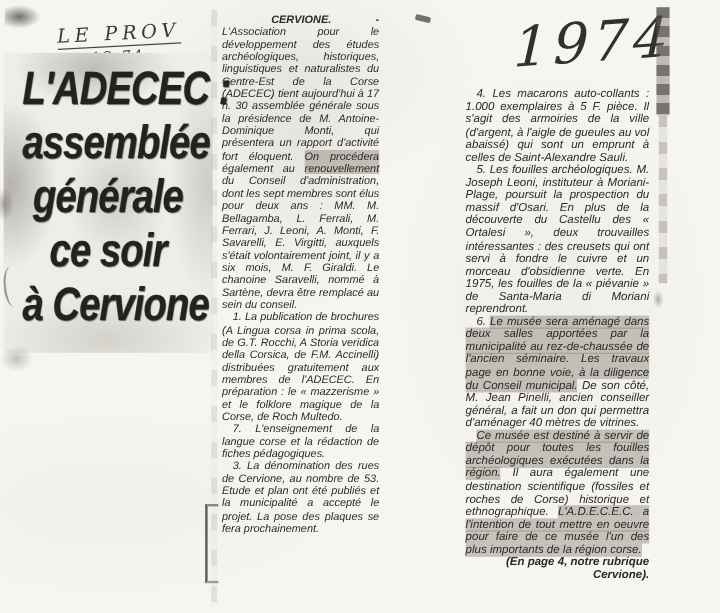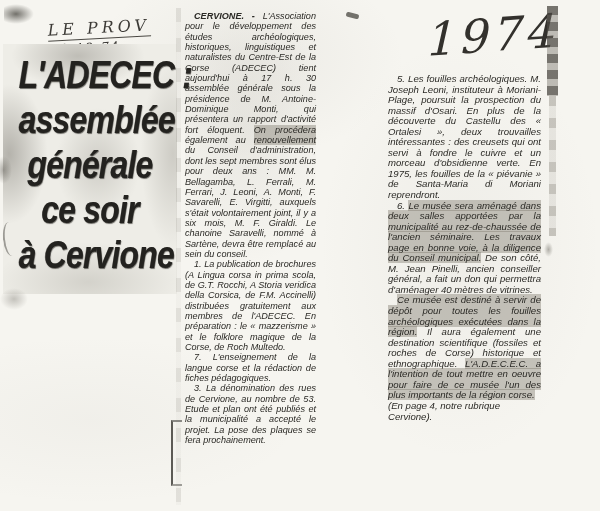--- a/index.html
+++ b/index.html
@@ -33,23 +33,23 @@
     font-weight:bold;font-style:italic;font-size:39px;letter-spacing:-1px;color:#23221f;
     transform:scaleX(.82);transform-origin:50% 50%;
     text-shadow:.6px .6px .9px rgba(45,43,38,.65), -.4px 0 .7px rgba(45,43,38,.45);
   }
   
   .col{position:absolute;font-style:italic;text-align:justify;color:#2a2925;}
   .col1{left:185px;top:11px;width:131px;height:496px;font-size:9.1px;line-height:10.35px;
         background:radial-gradient(ellipse 120px 180px at 60px 120px, rgba(150,146,136,.14), transparent 75%);}
   .col2{left:388px;top:74px;width:153px;height:434px;font-size:9.6px;line-height:10.55px;}
   .col p{margin:0;text-indent:9px;}
-  .col .lead{font-weight:bold;}
+  .col .lead{font-weight:bold;margin-left:32px;}
   .col .hl{background:rgba(122,117,105,.40);box-decoration-break:clone;-webkit-box-decoration-break:clone;}
-  .col p.pageref{text-align:left;font-weight:normal;text-indent:0;}
+  .col p.pageref{text-align:right;font-weight:bold;text-indent:0;}
   
   .smudge{position:absolute;}
   .corner-blob{left:4px;top:4px;width:30px;height:20px;background:radial-gradient(ellipse at 40% 50%, rgba(70,68,62,.75), rgba(70,68,62,0) 70%);}
   .left-mark1{left:0;top:156px;width:12px;height:28px;background:radial-gradient(ellipse at 30% 50%, rgba(100,97,90,.5), transparent 70%);}
   .left-paren{left:3px;top:222px;width:13px;height:34px;border-left:2px solid rgba(90,88,82,.55);border-radius:50%;transform:rotate(-6deg);}
   .left-faint{left:0;top:288px;width:28px;height:22px;background:radial-gradient(ellipse at 50% 50%, rgba(120,117,109,.40), transparent 70%);}
   .crease{left:176px;top:8px;width:5px;height:497px;background:repeating-linear-gradient(180deg, rgba(130,126,117,.30) 0 14px, rgba(130,126,117,.08) 14px 30px);opacity:.6;}
   .pen-bracket{left:171px;top:420px;width:9px;height:62px;border-left:2px solid rgba(55,53,48,.8);border-top:2px solid rgba(55,53,48,.55);border-bottom:2px solid rgba(55,53,48,.45);}
   .right-strip-dark{left:547px;top:6px;width:11px;height:90px;background:repeating-linear-gradient(180deg, rgba(75,72,66,.75) 0 9px, rgba(120,116,108,.45) 9px 16px);}
   .right-strip-light{left:549px;top:96px;width:7px;height:140px;background:repeating-linear-gradient(180deg, rgba(140,136,127,.45) 0 10px, rgba(140,136,127,.15) 10px 22px);}
@@ -77,20 +77,21 @@
   </div>
 
   <div class="col col1">
     <p><span class="lead">CERVIONE. -</span><span> L'Association pour le développement des études archéologiques, historiques, linguistiques et naturalistes du Centre-Est de la Corse (ADECEC) tient aujourd'hui à 17 h. 30 assemblée générale sous la présidence de M. Antoine-Dominique Monti, qui présentera un rapport d'activité fort éloquent. </span><span class="hl">On procédera</span><span> également au </span><span class="hl">renouvellement</span><span> du Conseil d'administration, dont les sept membres sont élus pour deux ans : MM. M. Bellagamba, L. Ferrali, M. Ferrari, J. Leoni, A. Monti, F. Savarelli, E. Virgitti, auxquels s'était volontairement joint, il y a six mois, M. F. Giraldi. Le chanoine Saravelli, nommé à Sartène, devra être remplacé au sein du conseil.</span></p>
     <p>1. La publication de brochures (A Lingua corsa in prima scola, de G.T. Rocchi, A Storia veridica della Corsica, de F.M. Accinelli) distribuées gratuitement aux membres de l'ADECEC. En préparation : le « mazzerisme » et le folklore magique de la Corse, de Roch Multedo.</p>
     <p>7. L'enseignement de la langue corse et la rédaction de fiches pédagogiques.</p>
     <p>3. La dénomination des rues de Cervione, au nombre de 53. Etude et plan ont été publiés et la municipalité a accepté le projet. La pose des plaques se fera prochainement.</p>
   </div>
 
   <div class="col col2">
+    <p>4. Les macarons auto-collants : 1.000 exemplaires à 5 F. pièce. Il s'agit des armoiries de la ville (d'argent, à l'aigle de gueules au vol abaissé) qui sont un emprunt à celles de Saint-Alexandre Sauli.</p>
     <p>5. Les fouilles archéologiques. M. Joseph Leoni, instituteur à Moriani-Plage, poursuit la prospection du massif d'Osari. En plus de la découverte du Castellu des « Ortalesi », deux trouvailles intéressantes : des creusets qui ont servi à fondre le cuivre et un morceau d'obsidienne verte. En 1975, les fouilles de la « piévanie » de Santa-Maria di Moriani reprendront.</p>
     <p><span>6. </span><span class="hl">Le musée sera aménagé dans deux salles apportées par la municipalité au rez-de-chaussée de l'ancien séminaire. Les travaux page en bonne voie, à la diligence du Conseil municipal.</span><span> De son côté, M. Jean Pinelli, ancien conseiller général, a fait un don qui permettra d'aménager 40 mètres de vitrines.</span></p>
     <p><span class="hl">Ce musée est destiné à servir de dépôt pour toutes les fouilles archéologiques exécutées dans la région.</span><span> Il aura également une destination scientifique (fossiles et roches de Corse) historique et ethnographique. </span><span class="hl">L'A.D.E.C.E.C. a l'intention de tout mettre en oeuvre pour faire de ce musée l'un des plus importants de la région corse.</span></p>
     <p class="pageref">(En page 4, notre rubrique Cervione).</p>
   </div>
 
   <div class="smudge corner-blob"></div>
   <div class="smudge left-mark1"></div>
   <div class="smudge left-paren"></div>
   <div class="smudge left-faint"></div>

